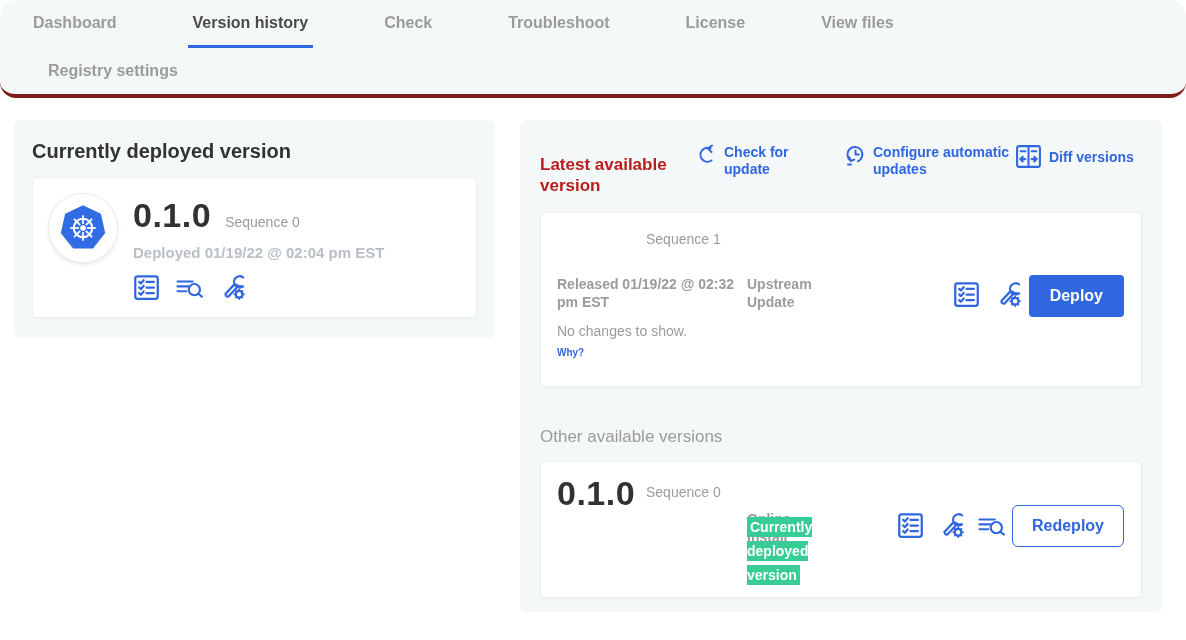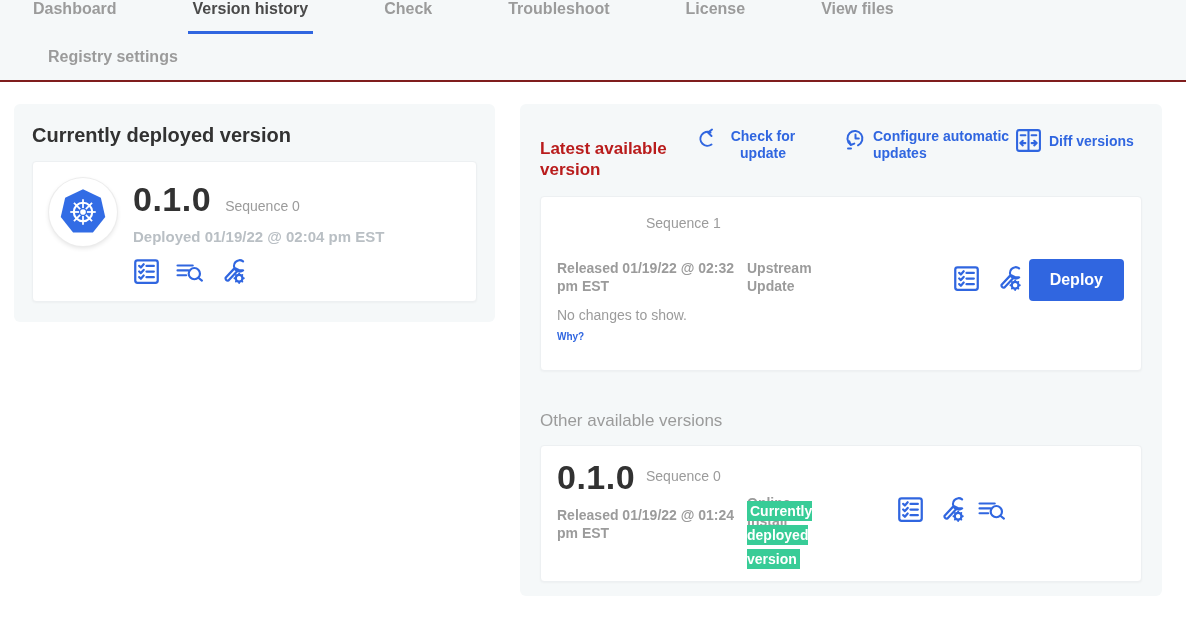--- a/index.html
+++ b/index.html
@@ -1,20 +1,20 @@
 <!DOCTYPE html>
 <html><head>
 <meta charset="utf-8">
 <style>
   * { margin:0; padding:0; box-sizing:border-box; }
   html,body { width:1186px; height:640px; background:#fff; overflow:hidden;
     font-family:"Liberation Sans", sans-serif; }
 
   
-  .nav { background:#f5f8f9; border-bottom:2px solid #7f1d1d; padding-top:0; }
+  .nav { background:#f5f8f9; border-bottom:4px solid #7f1d1d; padding-top:14px;border-radius:16px; }
   .nav-row1 { display:flex; gap:66px; margin-left:28px; }
   .tab { font-size:16px; font-weight:bold; color:#9b9b9b; padding:0 5px 13px 5px;
     cursor:pointer; white-space:nowrap; }
   .tab.active { color:#4a4a4a; border-bottom:3px solid #3066e0; }
   .nav-row2 { padding:14px 0 14px 48px; }
   .tab2 { font-size:16px; font-weight:bold; color:#9b9b9b; cursor:pointer; }
 
   
   .main { position:relative; width:1186px; height:542px; }
   .panel { background:#f5f8f9; border-radius:6px; }
@@ -36,21 +36,21 @@
   .deployed-at { margin-top:9px; font-size:15px; font-weight:bold; color:#b9bfc4; }
   .icon-row { margin-top:13px; display:flex; gap:15px; align-items:center; }
   .icon-btn { cursor:pointer; line-height:0; }
 
   
   .latest-header { position:relative; height:58px; }
   .latest-title { position:absolute; left:0; top:14px; width:150px;
     font-size:17px; line-height:21px; font-weight:bold; color:#b91c1c; }
   .hdr-action { position:absolute; top:4px; display:flex; gap:7px; cursor:pointer; }
   .hdr-action .lbl { font-size:14px; line-height:17px; font-weight:bold; color:#3066e0; }
-  .a-check { left:157px; }  .a-check .lbl { width:78px;text-align:center; }
+  .a-check { left:157px; }  .a-check .lbl { width:78px; }
   .a-auto  { left:305px; }  .a-auto  .lbl { width:140px; }
   .a-diff  { left:475px;text-align:center; }  .a-diff  .lbl { margin-top:5px; }
 
   
   .vcard { position:relative; }
   .vcard-1 { margin-top:14px; height:175px; }
   .vcard-2 { margin-top:14px; height:137px; }
   .vcard .ver-num { position:absolute; left:16px; }
   .vcard .seq2 { position:absolute; left:105px; width:75px;
     font-size:14px; line-height:17px; color:#9b9b9b; }
@@ -241,21 +241,20 @@
 
     <div class="other-title">Other available versions</div>
 
     <div class="white-card vcard vcard-2">
       <span class="ver-num" style="top:12px;">0.1.0</span>
       <span class="seq2" style="top:22px;">Sequence 0</span>
       <span class="meta" style="left:206px; top:8px; width:80px;margin-top:40px;">Online Install</span>
       <span class="badge-wrap">
         <span class="badge-text">Currently deployed version</span>
       </span>
-      <span class="meta" style="left:16px; top:60px; width:185px;">Released 01/19/22 @ 01:24 pm EST</span>
 
       <span class="icon-btn abs" style="left:356px; top:50px;">
         <svg class="blue-icon" width="27" height="27" viewBox="0 0 24 24">
           <rect x="2" y="2" width="20" height="20" rx="2"></rect>
           <polyline points="5.5,7 7,8.4 9.5,5.6"></polyline>
             <line x1="12" y1="7" x2="18.5" y2="7"></line>
           <polyline points="5.5,12 7,13.4 9.5,10.6"></polyline>
             <line x1="12" y1="12" x2="18.5" y2="12"></line>
           <polyline points="5.5,17 7,18.4 9.5,15.6"></polyline>
             <line x1="12" y1="17" x2="18.5" y2="17"></line>
@@ -280,16 +279,17 @@
       <span class="icon-btn abs" style="left:436px; top:51px;">
         <svg class="blue-icon" width="30" height="26" viewBox="0 0 27 24">
           <line x1="2" y1="6" x2="16" y2="6"></line>
           <line x1="2" y1="10.5" x2="12" y2="10.5"></line>
           <line x1="2" y1="15" x2="10" y2="15"></line>
           <circle cx="17.5" cy="13.5" r="5.2"></circle>
           <line x1="21.5" y1="17.5" x2="24.5" y2="20"></line>
         </svg>
       </span>
 
+      <button class="btn-outline">Redeploy</button>
     </div>
 
   </div>
 </div>
 
 </body></html>

